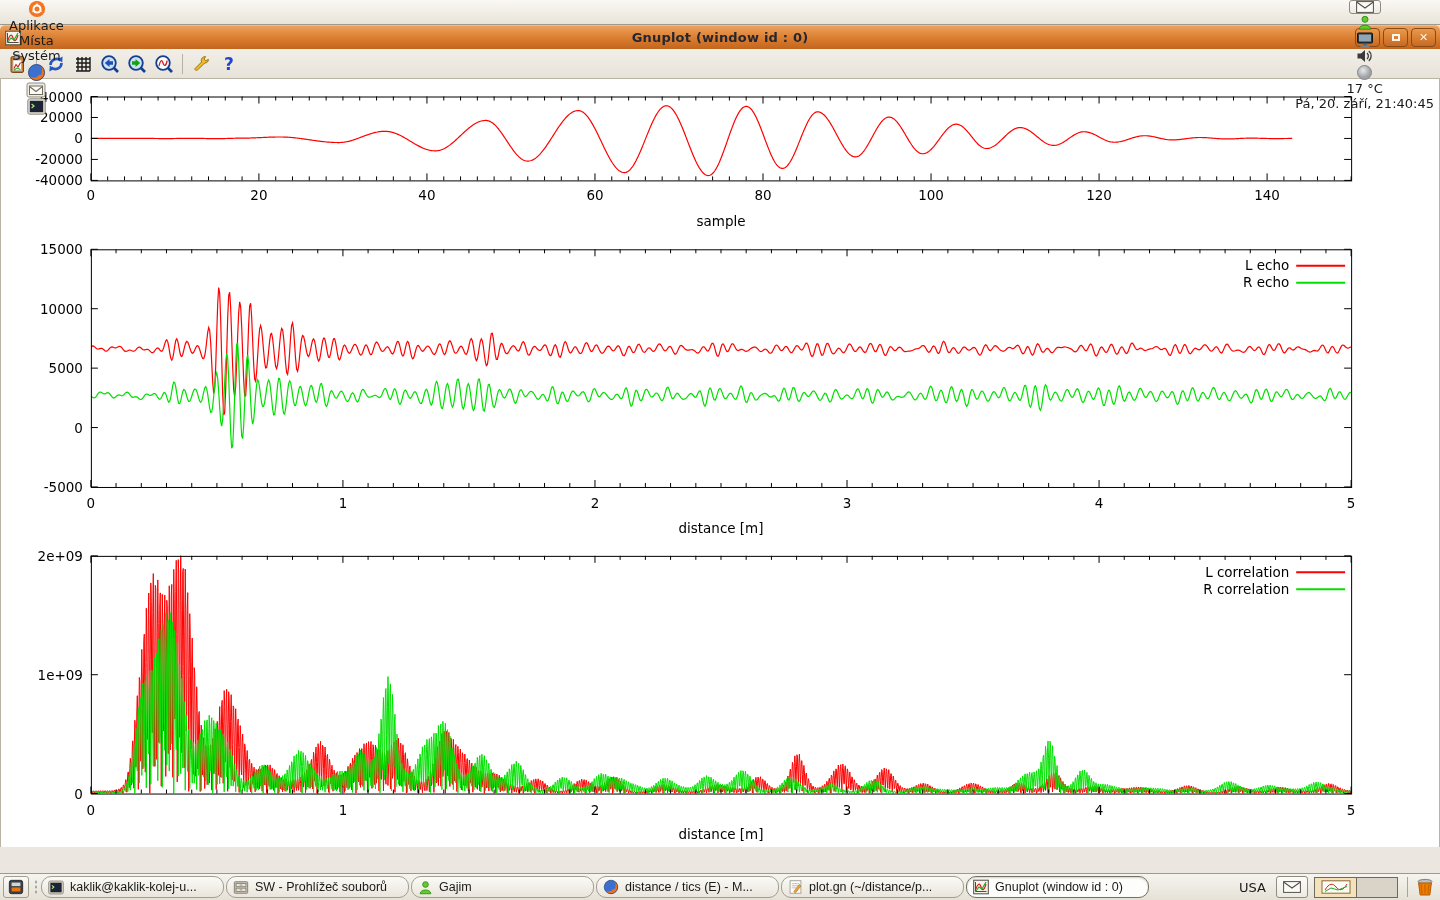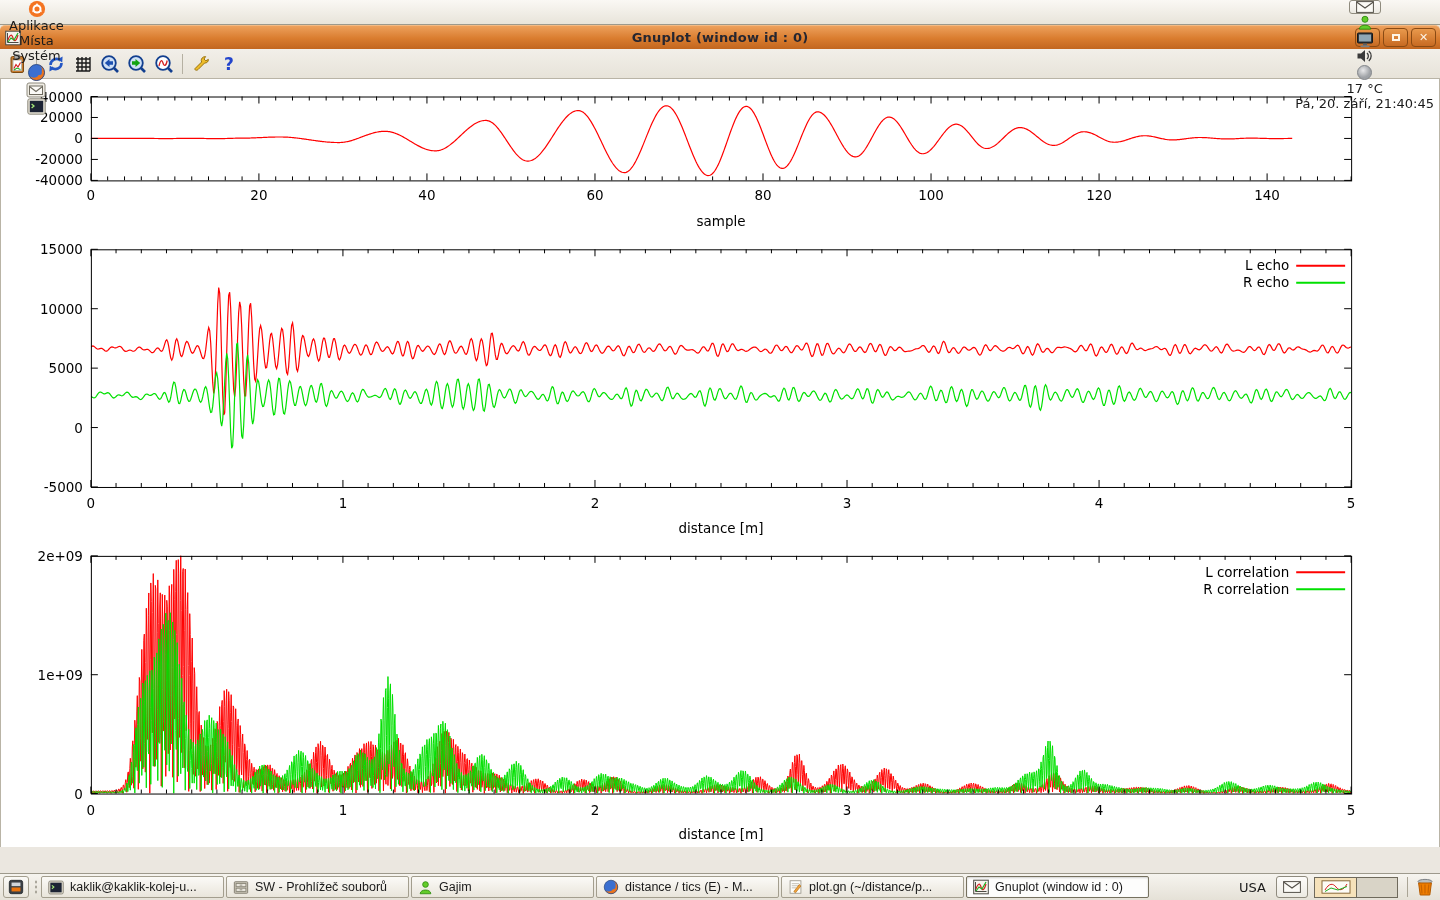--- a/index.html
+++ b/index.html
@@ -61,21 +61,21 @@
   
   .taskbar{
     position:absolute;left:0;top:873px;width:1440px;height:27px;
     background:linear-gradient(#f6f4ef,#e5e1d7);
     border-top:1px solid #9d998c;
     display:flex;align-items:center;padding:0 3px;box-sizing:border-box;z-index:30;
   }
   .show-desktop{width:26px;height:22px;border:1px solid #a39e8e;border-radius:3px;
     background:linear-gradient(#fbfaf7,#e9e5db);display:flex;align-items:center;justify-content:center;padding:0;margin-right:2px;}
   .task-btn{
-    width:183px;height:22px;margin:0 1px;border:1px solid #a39e8e;border-radius:2px;
+    width:183px;height:22px;margin:0 1px;border:1px solid #a39e8e;border-radius:10px;
     background:linear-gradient(#fbfaf7,#e9e5db);
     display:flex;align-items:center;gap:6px;padding:0 6px;box-sizing:border-box;
     font-size:12.5px;color:#1a1a1a;white-space:nowrap;overflow:hidden;
   }
   .task-btn.active{background:#fdfdfc;border-color:#76715f;box-shadow:inset 0 1px 2px rgba(0,0,0,.18);}
   .task-btn .lbl{overflow:hidden;white-space:nowrap;}
   .task-spacer{flex:1;}
   .kb-layout{font-size:13px;color:#1a1a1a;padding:0 8px;}
   .ws-switcher{display:flex;height:19px;border:1px solid #6f6a5c;margin:0 4px;}
   .ws-cell{width:41px;height:100%;box-sizing:border-box;display:flex;align-items:center;justify-content:center;}

